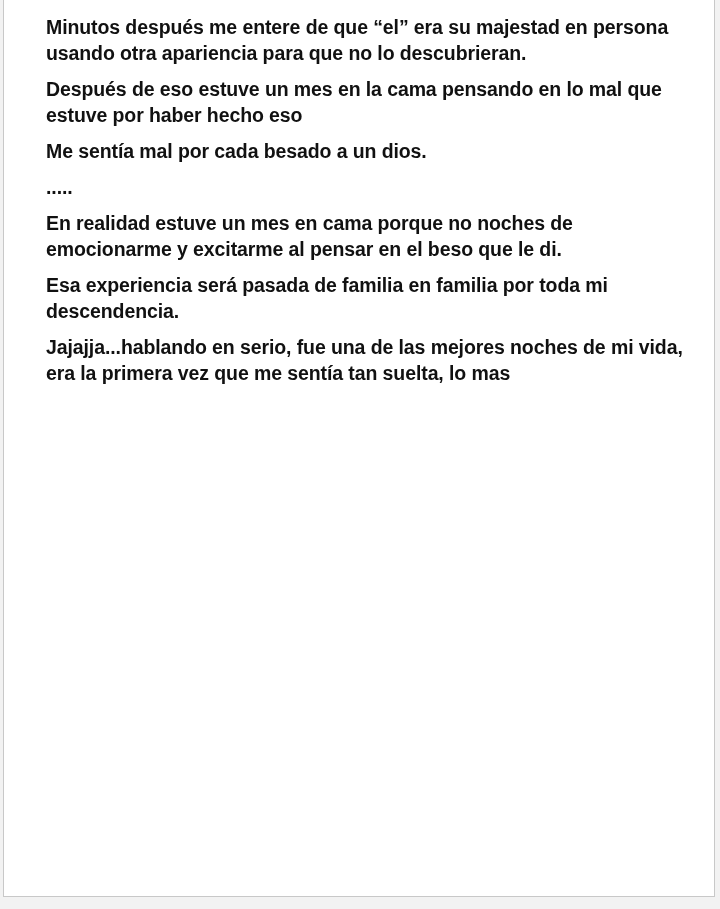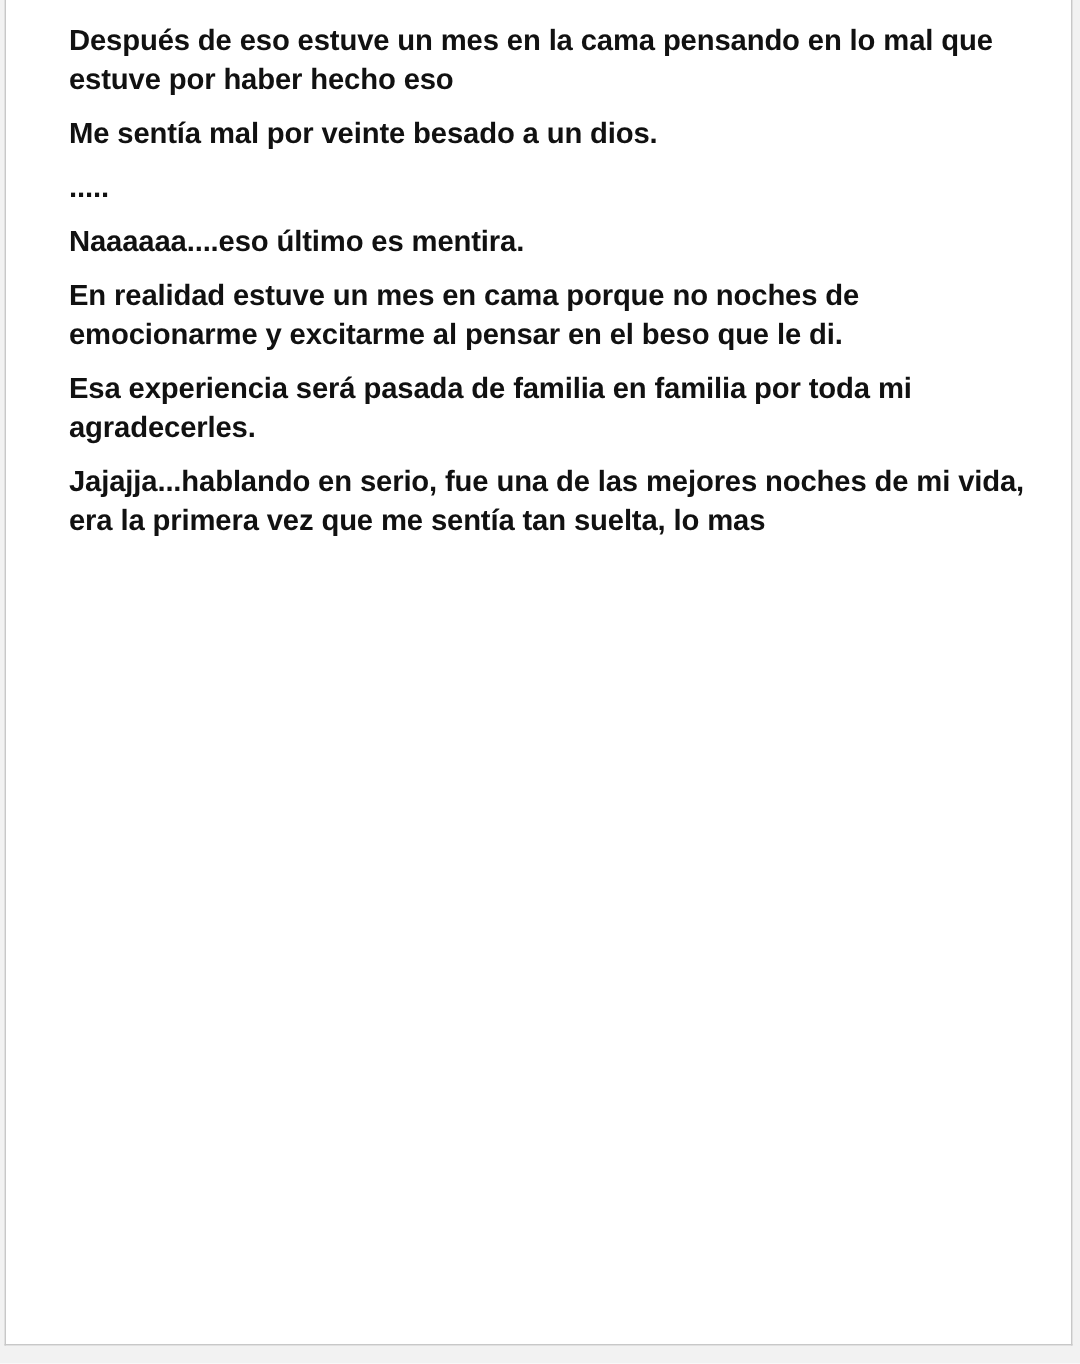--- a/index.html
+++ b/index.html
@@ -31,21 +31,21 @@
   }
   .content p {
     margin: 0 0 10px 0;
   }
 </style>
 </head>
 <body>
 
 <div class="page">
   <div class="content">
+    <p>Minutos después me entere de que “el” era su majestad en persona usando otra apariencia para que no lo descubrieran.</p>
     <p>Después de eso estuve un mes en la cama pensando en lo mal que estuve por haber hecho eso</p>
-    <p>Me sentía mal por veinte besado a un dios.</p>
+    <p>Me sentía mal por cada besado a un dios.</p>
     <p>.....</p>
-    <p>Naaaaaa....eso último es mentira.</p>
     <p>En realidad estuve un mes en cama porque no noches de emocionarme y excitarme al pensar en el beso que le di.</p>
-    <p>Esa experiencia será pasada de familia en familia por toda mi agradecerles.</p>
+    <p>Esa experiencia será pasada de familia en familia por toda mi descendencia.</p>
     <p>Jajajja...hablando en serio, fue una de las mejores noches de mi vida, era la primera vez que me sentía tan suelta, lo mas</p>
   </div>
 </div>
 
 </body></html>

